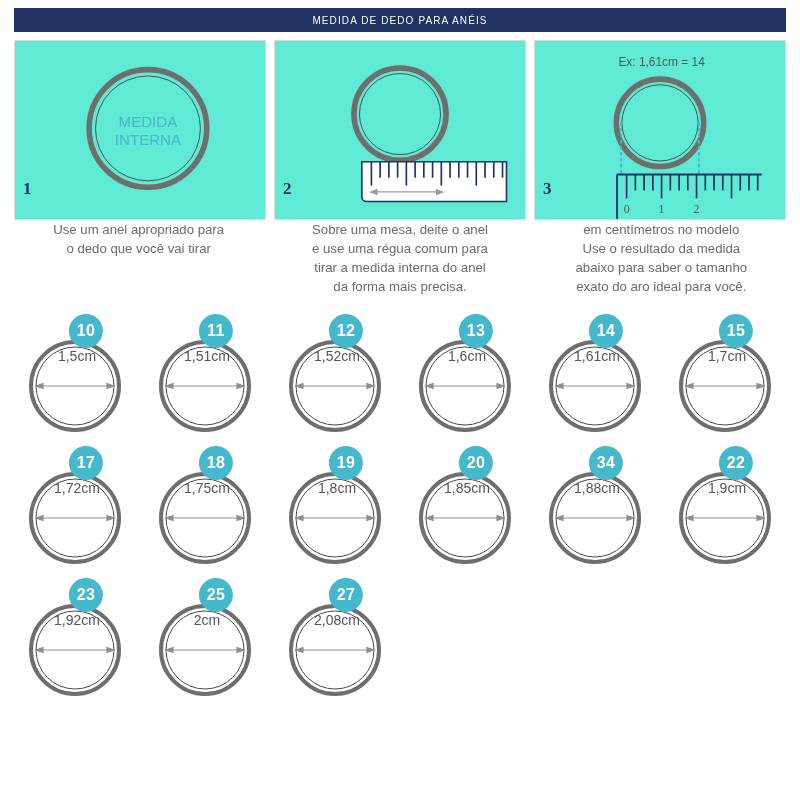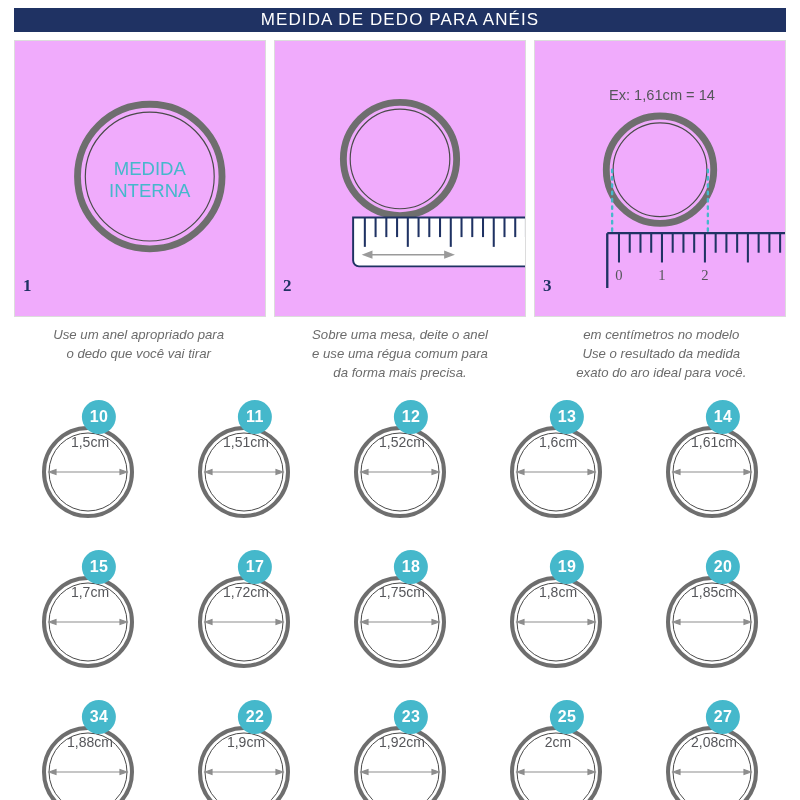--- a/index.html
+++ b/index.html
@@ -14,71 +14,70 @@
   .page{position:relative;width:800px;height:800px;box-sizing:border-box;}
 
   
   .header{
     margin:8px 14px 0 14px;
     height:24px;
     background:#1f3263;
     color:#ffffff;
     display:flex;align-items:center;justify-content:center;
     letter-spacing:1.1px;
-    font-size:17px;
+    font-size:10px;
     font-weight:400;
   }
 
   
   .steps{
     display:flex;
     margin:8px 14px 0 14px;
     gap:8px;
   }
   .step{
     position:relative;
     flex:1 1 0;
-    height:277px;
+    height:180px;
     border:1px solid #dcdcdc;
-    background:#f0abfc;
+    background:#5eead4;
     box-sizing:border-box;
     overflow:hidden;
   }
   .step-num{
     position:absolute;
     left:8px;bottom:20px;
     font-size:17px;
     font-weight:bold;
     color:#1f3263;
     font-family:"Liberation Serif", serif;
   }
   .step-svg{position:absolute;inset:0;width:100%;height:100%;}
 
   
   .captions{
     display:flex;
-    margin:8px 14px 0 14px;
+    margin:0 14px 0 14px;
     gap:12px;
-    font-style:italic;
   }
   .caption{
     flex:1 1 0;
     text-align:center;
     font-size:13.2px;
     line-height:19px;
     color:#6b6b6b;
   }
   .caption div{white-space:nowrap;}
 
   
   .grid{
     margin:18px 10px 0 10px;
     display:grid;
-    grid-template-columns:repeat(5,1fr);
-    row-gap:20px;
+    grid-template-columns:repeat(6,1fr);
+    row-gap:2px;
   }
   .cell{
     position:relative;
     height:130px;
   }
   .badge{
     position:absolute;
     top:0;left:50%;
     transform:translateX(-18%);
     width:34px;height:34px;
@@ -199,25 +198,27 @@
   </div>
 
   <div class="captions">
     <div class="caption">
       <div>Use um anel apropriado para</div>
       <div>o dedo que você vai tirar</div>
     </div>
     <div class="caption">
       <div>Sobre uma mesa, deite o anel</div>
       <div>e use uma régua comum para</div>
+      <div>tirar a medida interna do anel</div>
       <div>da forma mais precisa.</div>
     </div>
     <div class="caption">
       <div>em centímetros no modelo</div>
       <div>Use o resultado da medida</div>
+      <div>abaixo para saber o tamanho</div>
       <div>exato do aro ideal para você.</div>
     </div>
   </div>
 
   <div class="grid" id="size-grid">
       <div class="cell">
         <div class="badge">10</div>
         <div class="ring-wrap">
           <svg class="ring-svg" viewBox="0 0 100 100">
             <circle cx="50" cy="50" r="44" fill="none" stroke="#6e6e6e" stroke-width="4"></circle>

